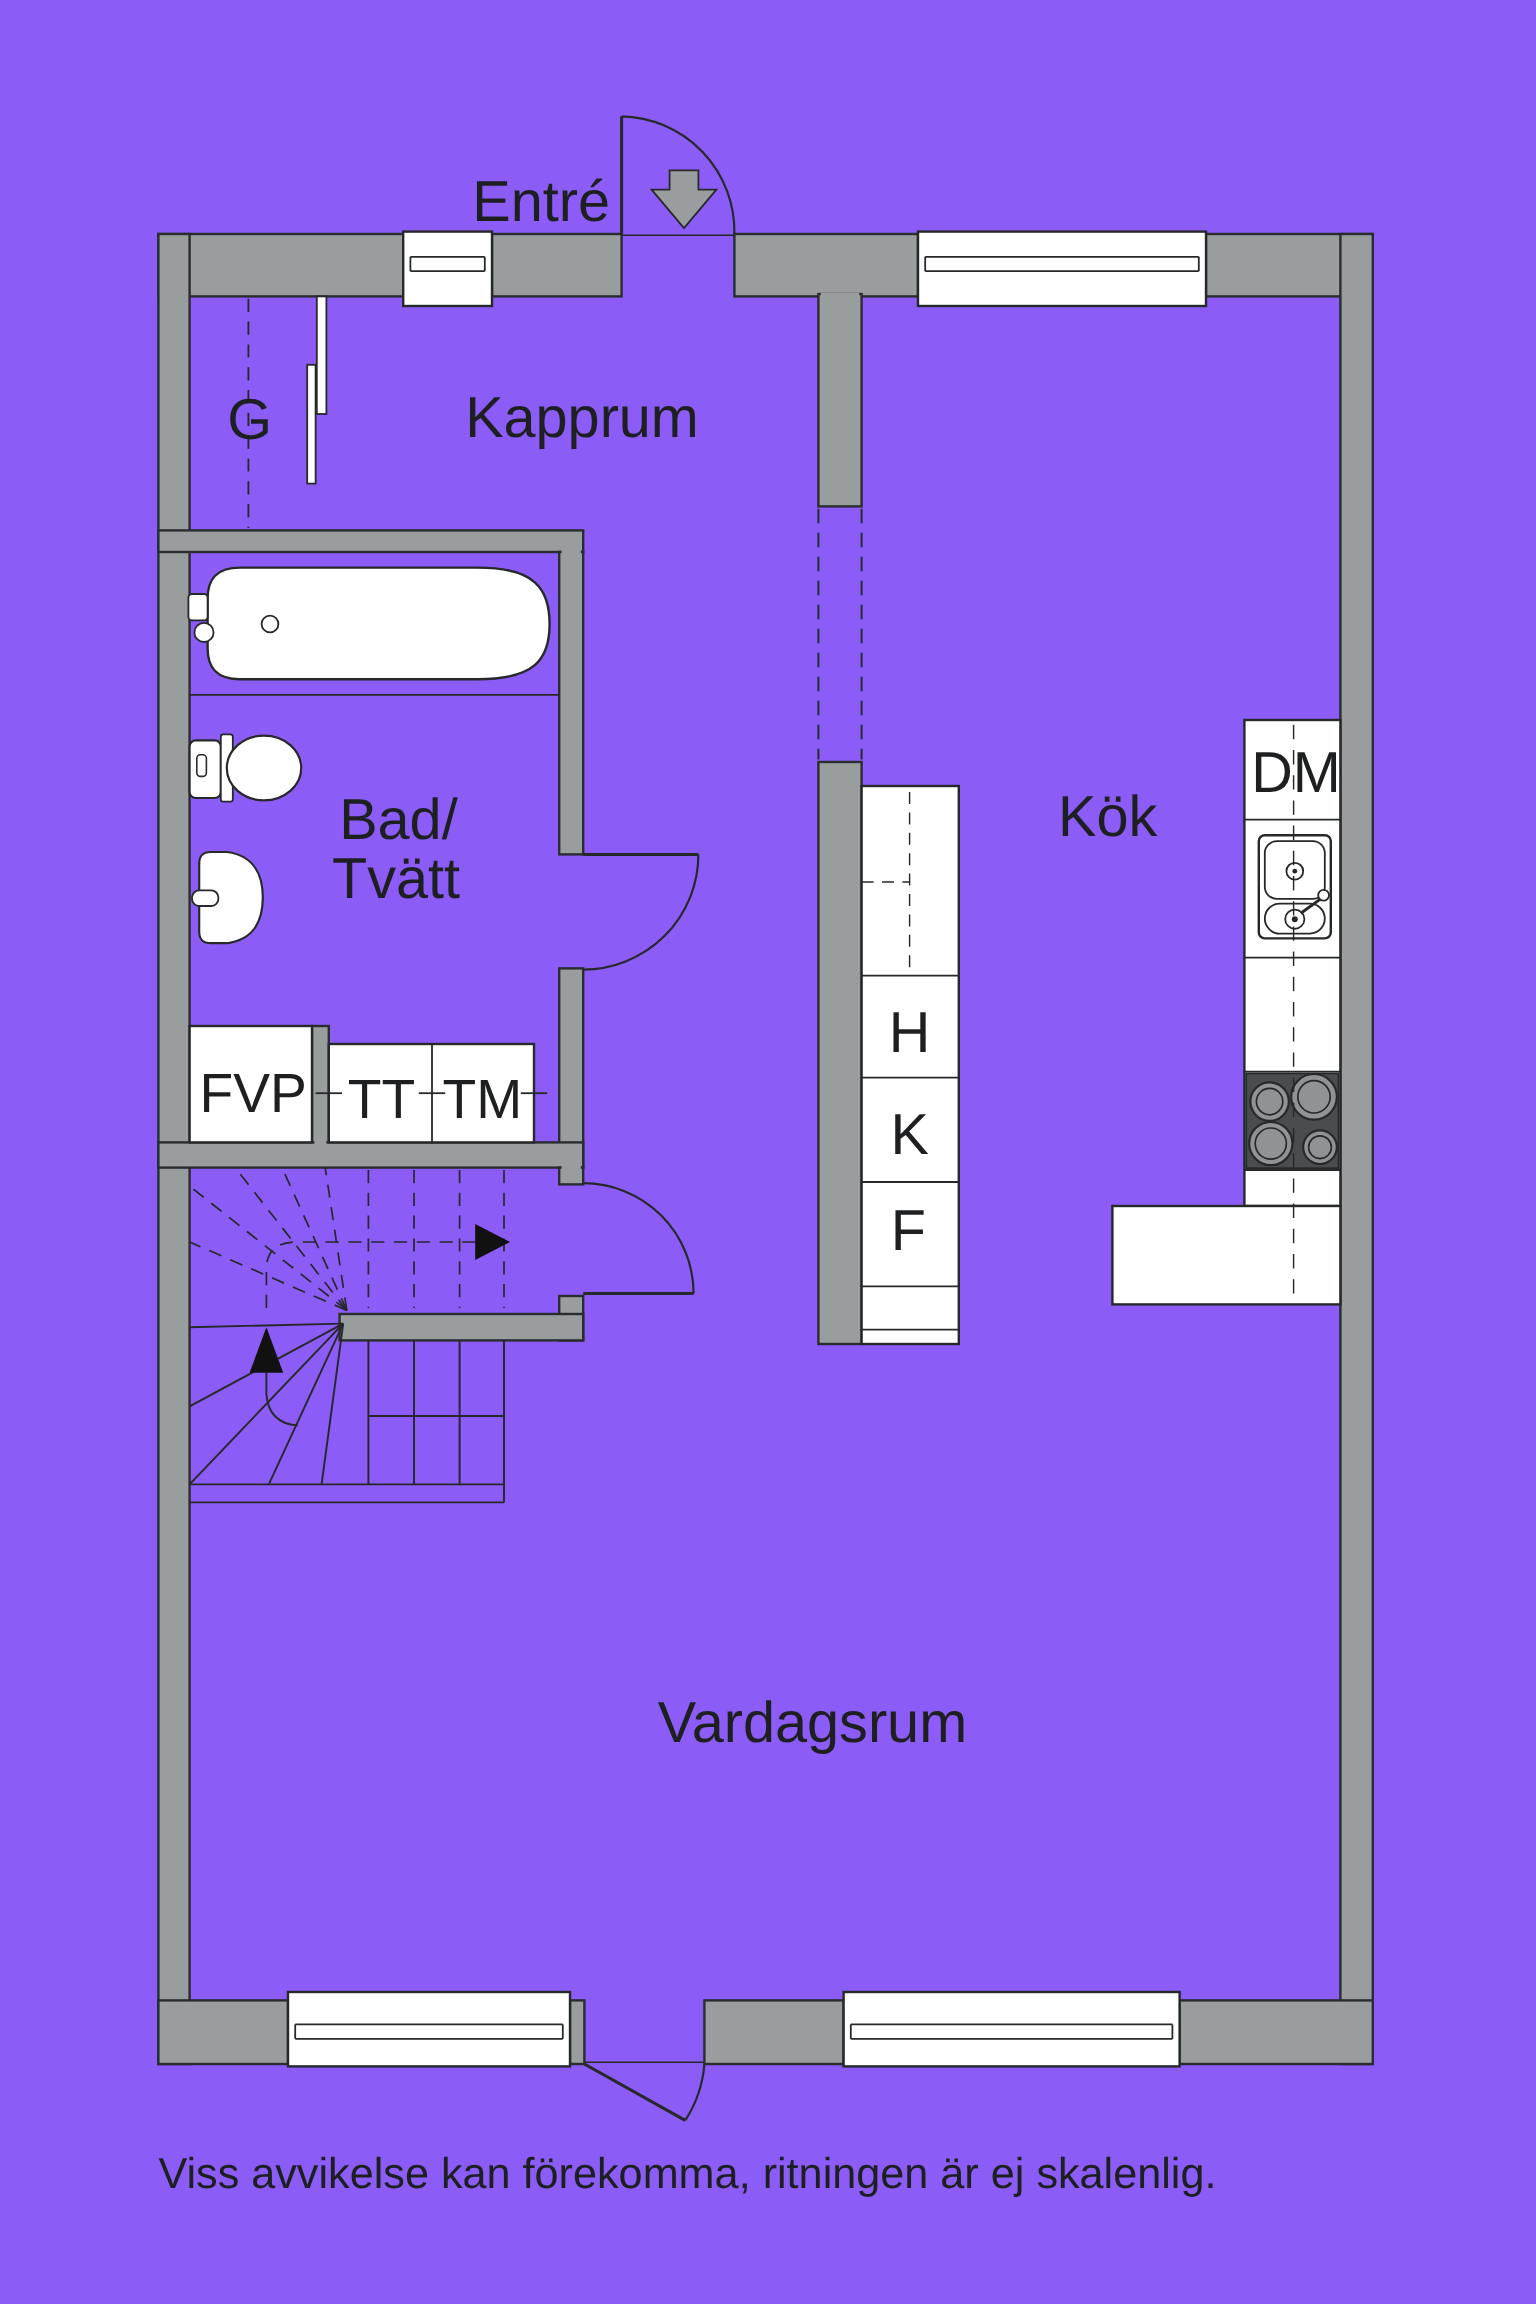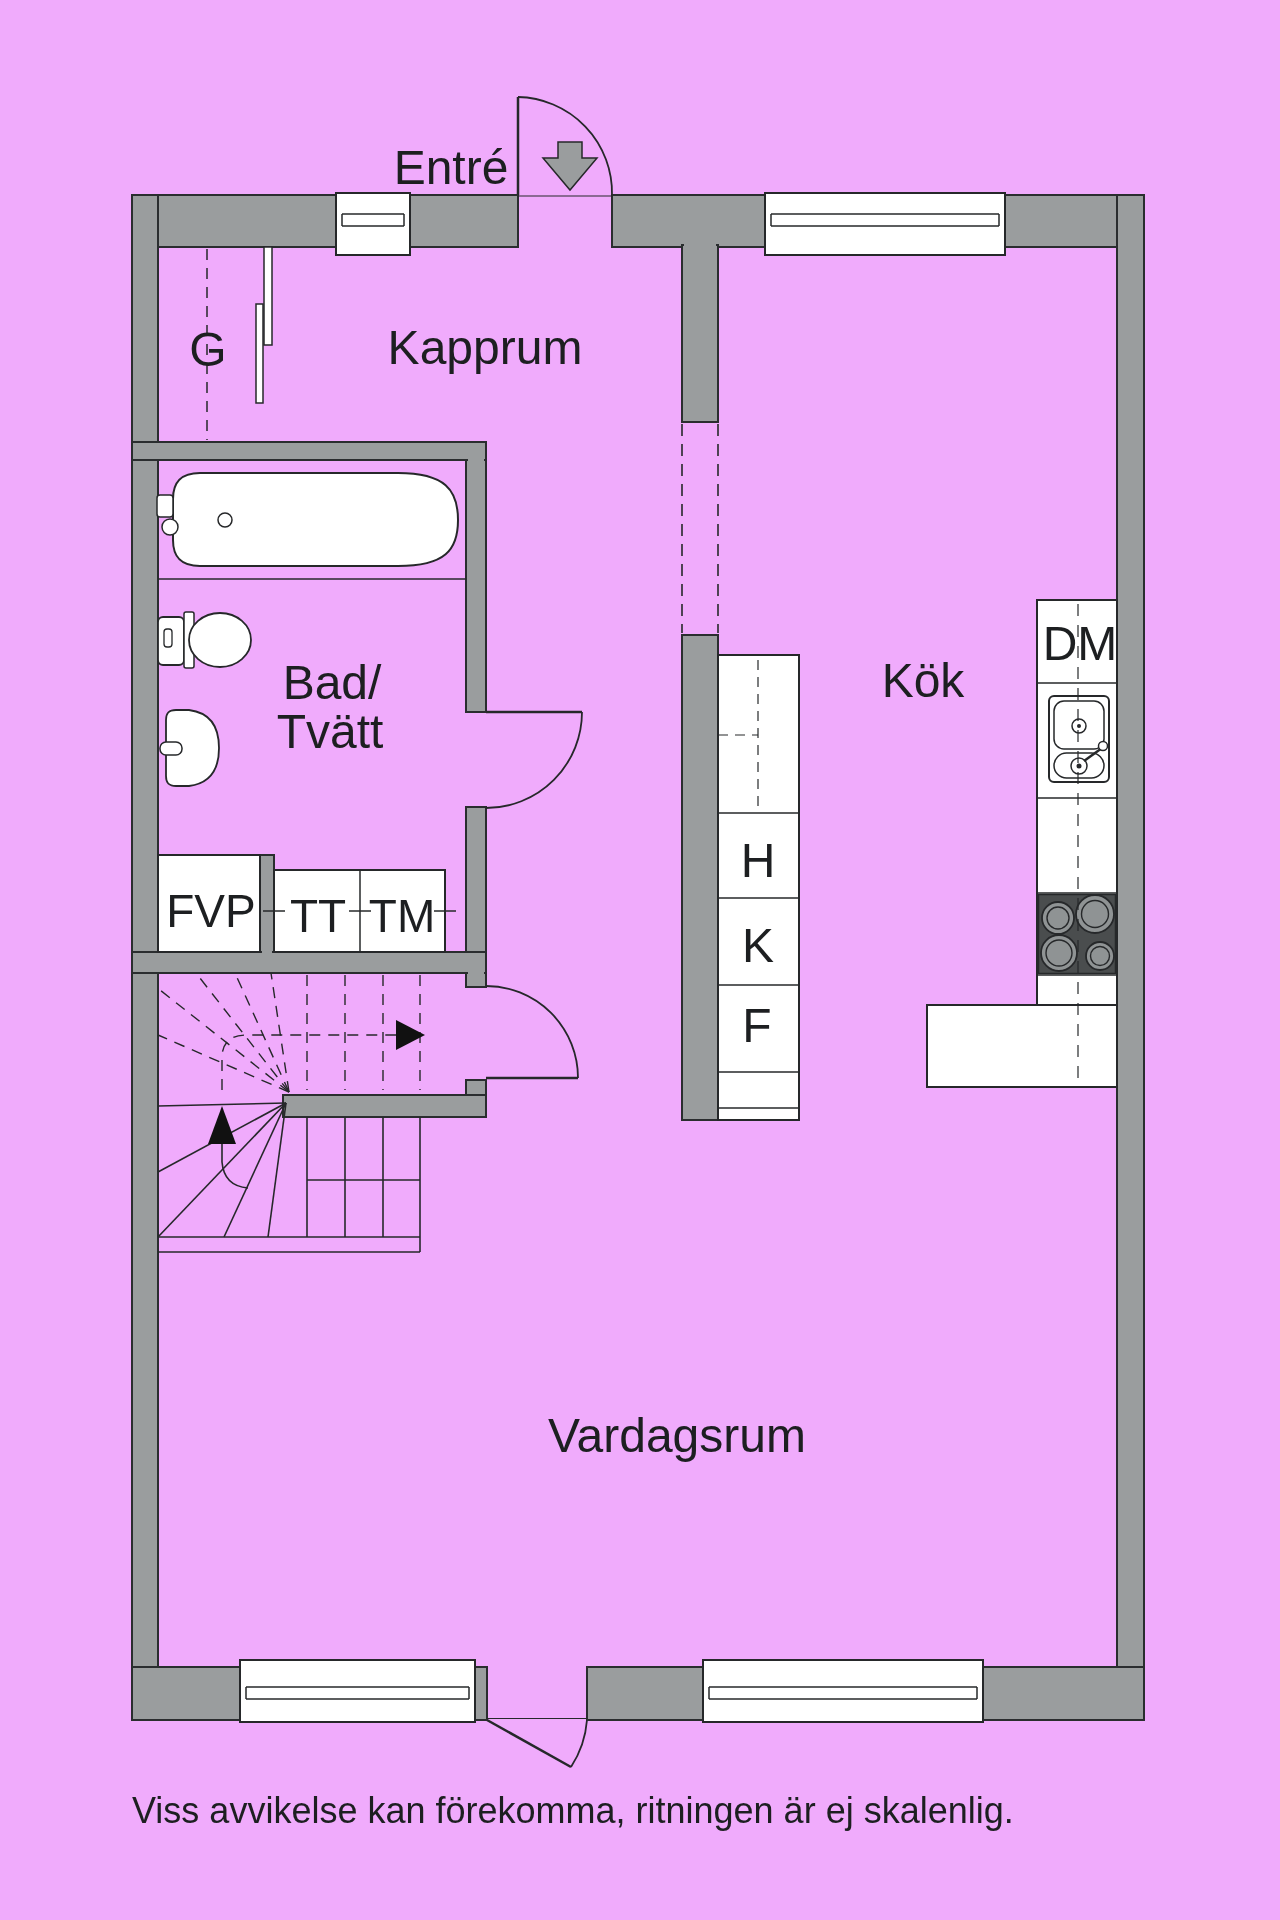--- a/index.html
+++ b/index.html
@@ -1,16 +1,16 @@
 <!DOCTYPE html>
 <html><head>
 <meta charset="utf-8">
 <style>
   html,body{margin:0;padding:0;background:#ffffff;}
-  .page{position:relative;width:1280px;height:1920px;background:#f0abfc;overflow:hidden;
+  .page{position:relative;width:1280px;height:1920px;background:#8b5cf6;overflow:hidden;
         font-family:"Liberation Sans","DejaVu Sans",sans-serif;}
   svg{display:block;}
   text{font-family:"Liberation Sans","DejaVu Sans",sans-serif;fill:#1d1f21;}
   .room-label{font-size:48px;}
   .small-label{font-size:46px;}
   .footer-label{font-size:36px;}
 </style>
 </head>
 <body>
 

